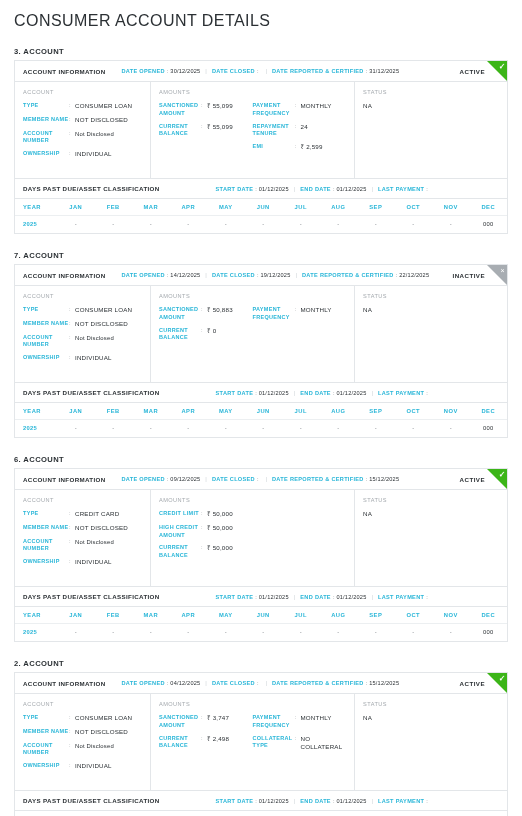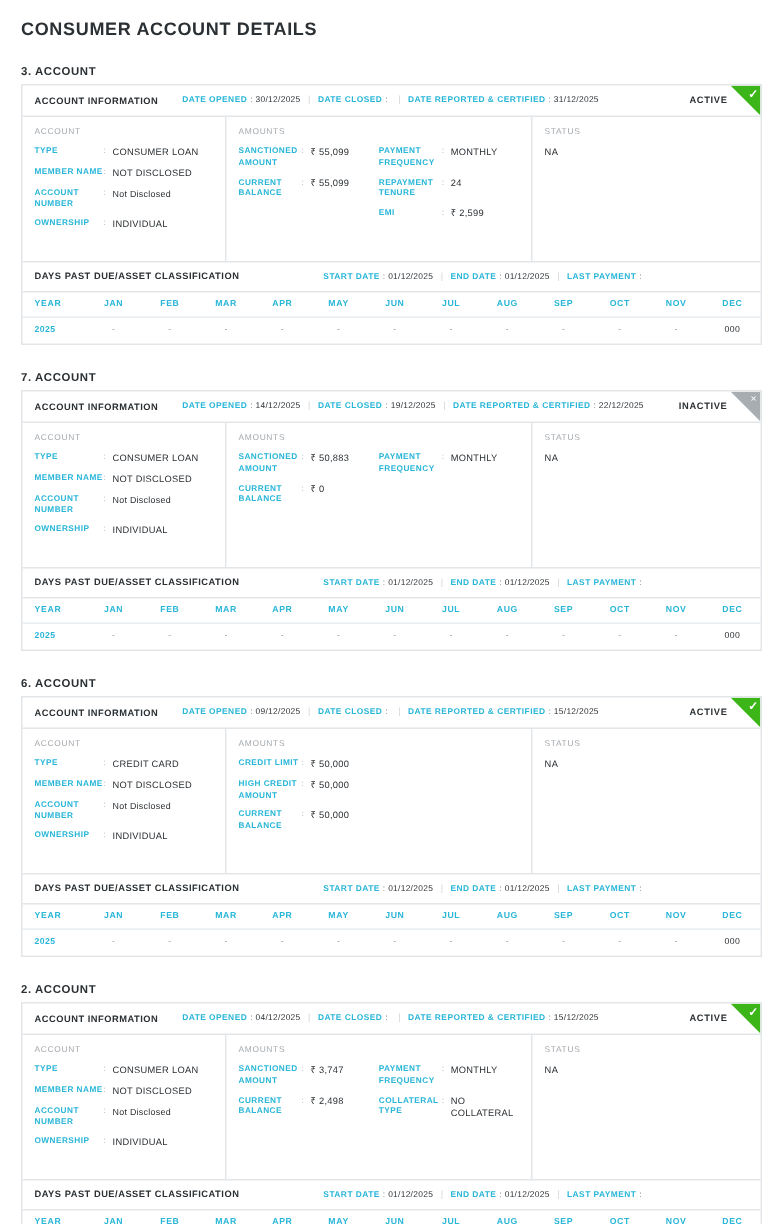--- a/index.html
+++ b/index.html
@@ -17,22 +17,22 @@
   .top-sliver {
     height: 4px;
     width: 100%;
     overflow: hidden;
     position: relative;
   }
 
   .page { padding: 0 14px; }
 
   .doc-title {
-    font-size: 12px;
-    font-weight: bold;
+    font-size: 16px;
+    font-weight: normal;
     color: #2b3034;
     letter-spacing: .45px;
     margin: 6px 0 2px 0;
     padding-top: 2px;
   }
 
   .acct-heading {
     font-size: 7.6px;
     font-weight: bold;
     color: #2b3034;

